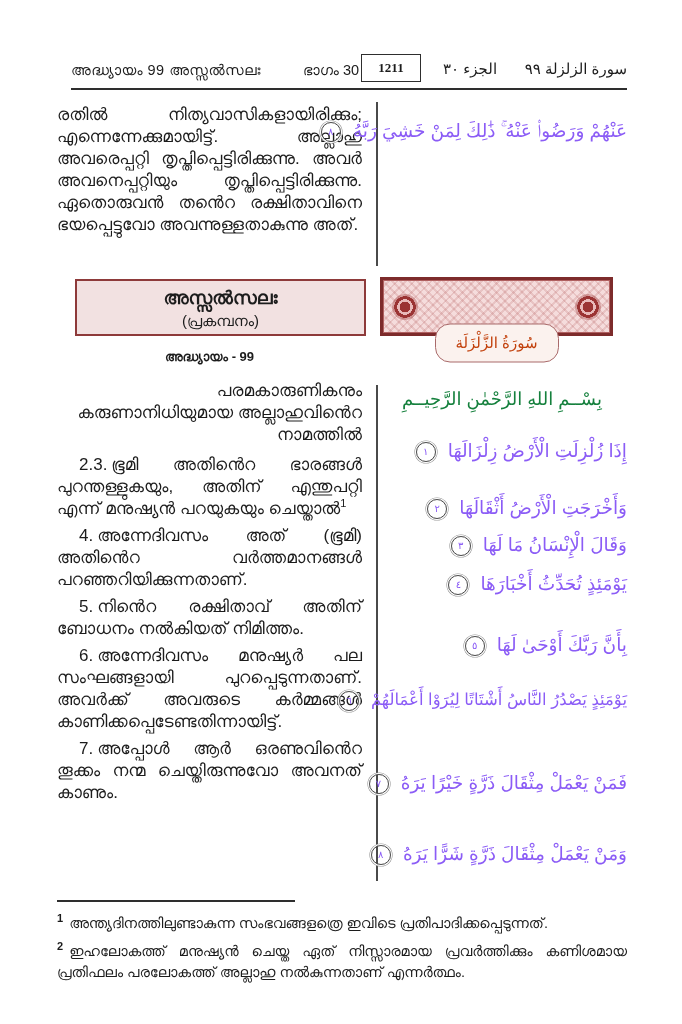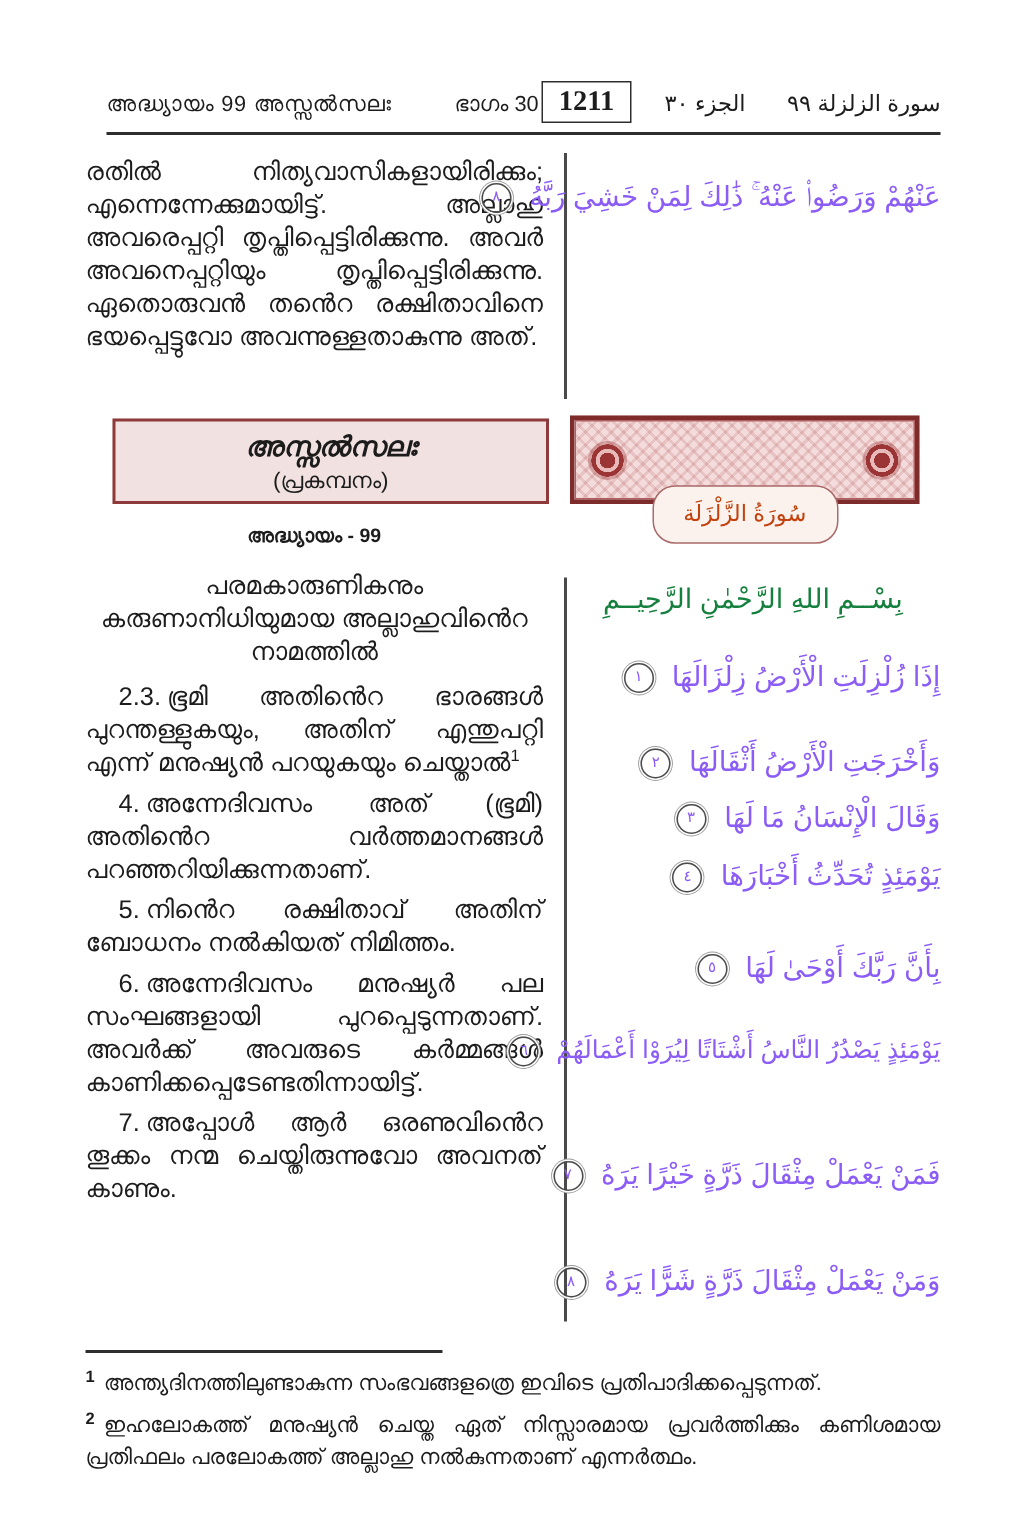--- a/index.html
+++ b/index.html
@@ -9,44 +9,44 @@
   }
   .abs{position:absolute;}
 
   
   .header{position:absolute;top:56px;left:57px;right:55px;height:32px;
     border-bottom:2px solid #2e2e2e;font-size:14.5px;margin-left:14px;}
   .header .h-ml{position:absolute;left:0;top:6px;letter-spacing:.5px;}
   .header .h-part{position:absolute;left:232px;top:6px;}
   .header .h-pagebox{position:absolute;left:290px;top:-2px;width:58px;height:26px;
     border:1.5px solid #2e2e2e;text-align:center;line-height:26px;
-    font-family:"Liberation Serif",serif;font-weight:bold;font-size:19px;}
+    font-family:"Liberation Serif",serif;font-weight:bold;font-size:13px;}
   .header .h-juz{position:absolute;left:372px;top:4px;direction:rtl;font-size:15px;}
   .header .h-surah{position:absolute;right:0;top:4px;direction:rtl;font-size:15px;}
 
   
   .vline{position:absolute;left:376px;width:1.5px;background:#4a4a4a;}
   .vline.seg1{top:102px;height:164px;}
   .vline.seg2{top:385px;height:496px;}
 
   
   .ml{font-size:17px;line-height:22px;text-align:justify;}
   .ml-para1{top:104px;left:57px;width:305px;}
   .ml-rest{top:346px;left:57px;width:305px;}
   .chapter-heading{text-align:center;font-weight:bold;font-size:13px;margin:0 0 12px 0;}
-  .basmala-ml{text-align:center;margin:0 0 8px 0;}
+  .basmala-ml{text-align:right;margin:0 0 8px 0;}
   .verse{margin:0 0 5px 0;text-indent:22px;}
   .verse .vnum{margin-right:4px;}
   sup.fnref{font-size:11px;line-height:0;}
 
   
   .surah-box{top:279px;left:75px;width:291px;height:57px;
     border:2px solid #8e3a3a;background:#f2e1e1;text-align:center;
     box-sizing:border-box;padding-top:5px;}
-  .surah-box .t{font-weight:bold;font-size:18.5px;line-height:24px;font-style:italic;}
+  .surah-box .t{font-weight:bold;font-size:18.5px;line-height:24px;}
   .surah-box .s{font-size:15px;line-height:22px;}
 
   
   .banner{top:277px;left:380px;width:233px;height:59px;box-sizing:border-box;
     border:3px solid #7d2b2b;
     background:
       repeating-linear-gradient(45deg, rgba(155,45,45,.14) 0 2px, transparent 2px 6px),
       repeating-linear-gradient(-45deg, rgba(155,45,45,.14) 0 2px, transparent 2px 6px),
       #f5dcdc;
     box-shadow:inset 0 0 0 1px #b06060;}

